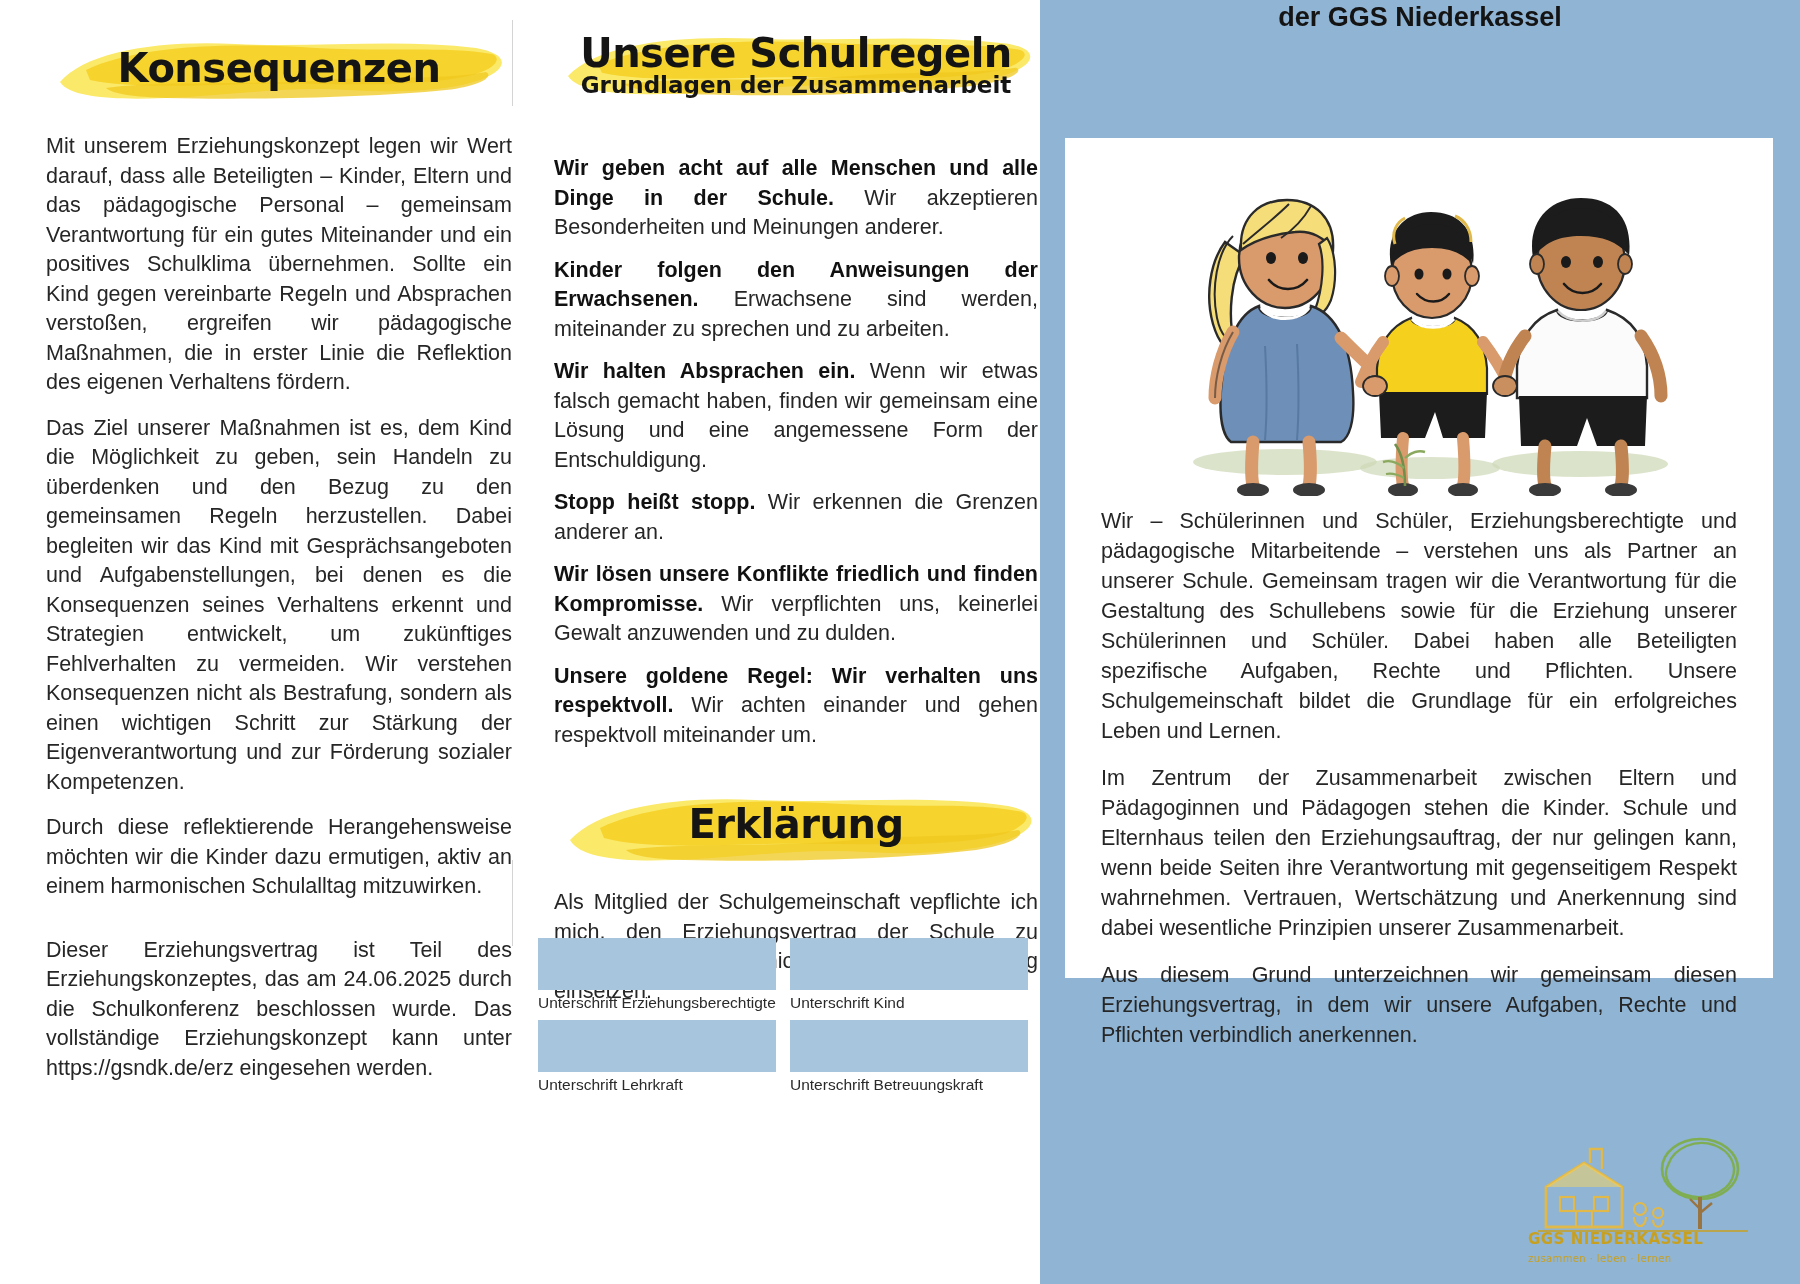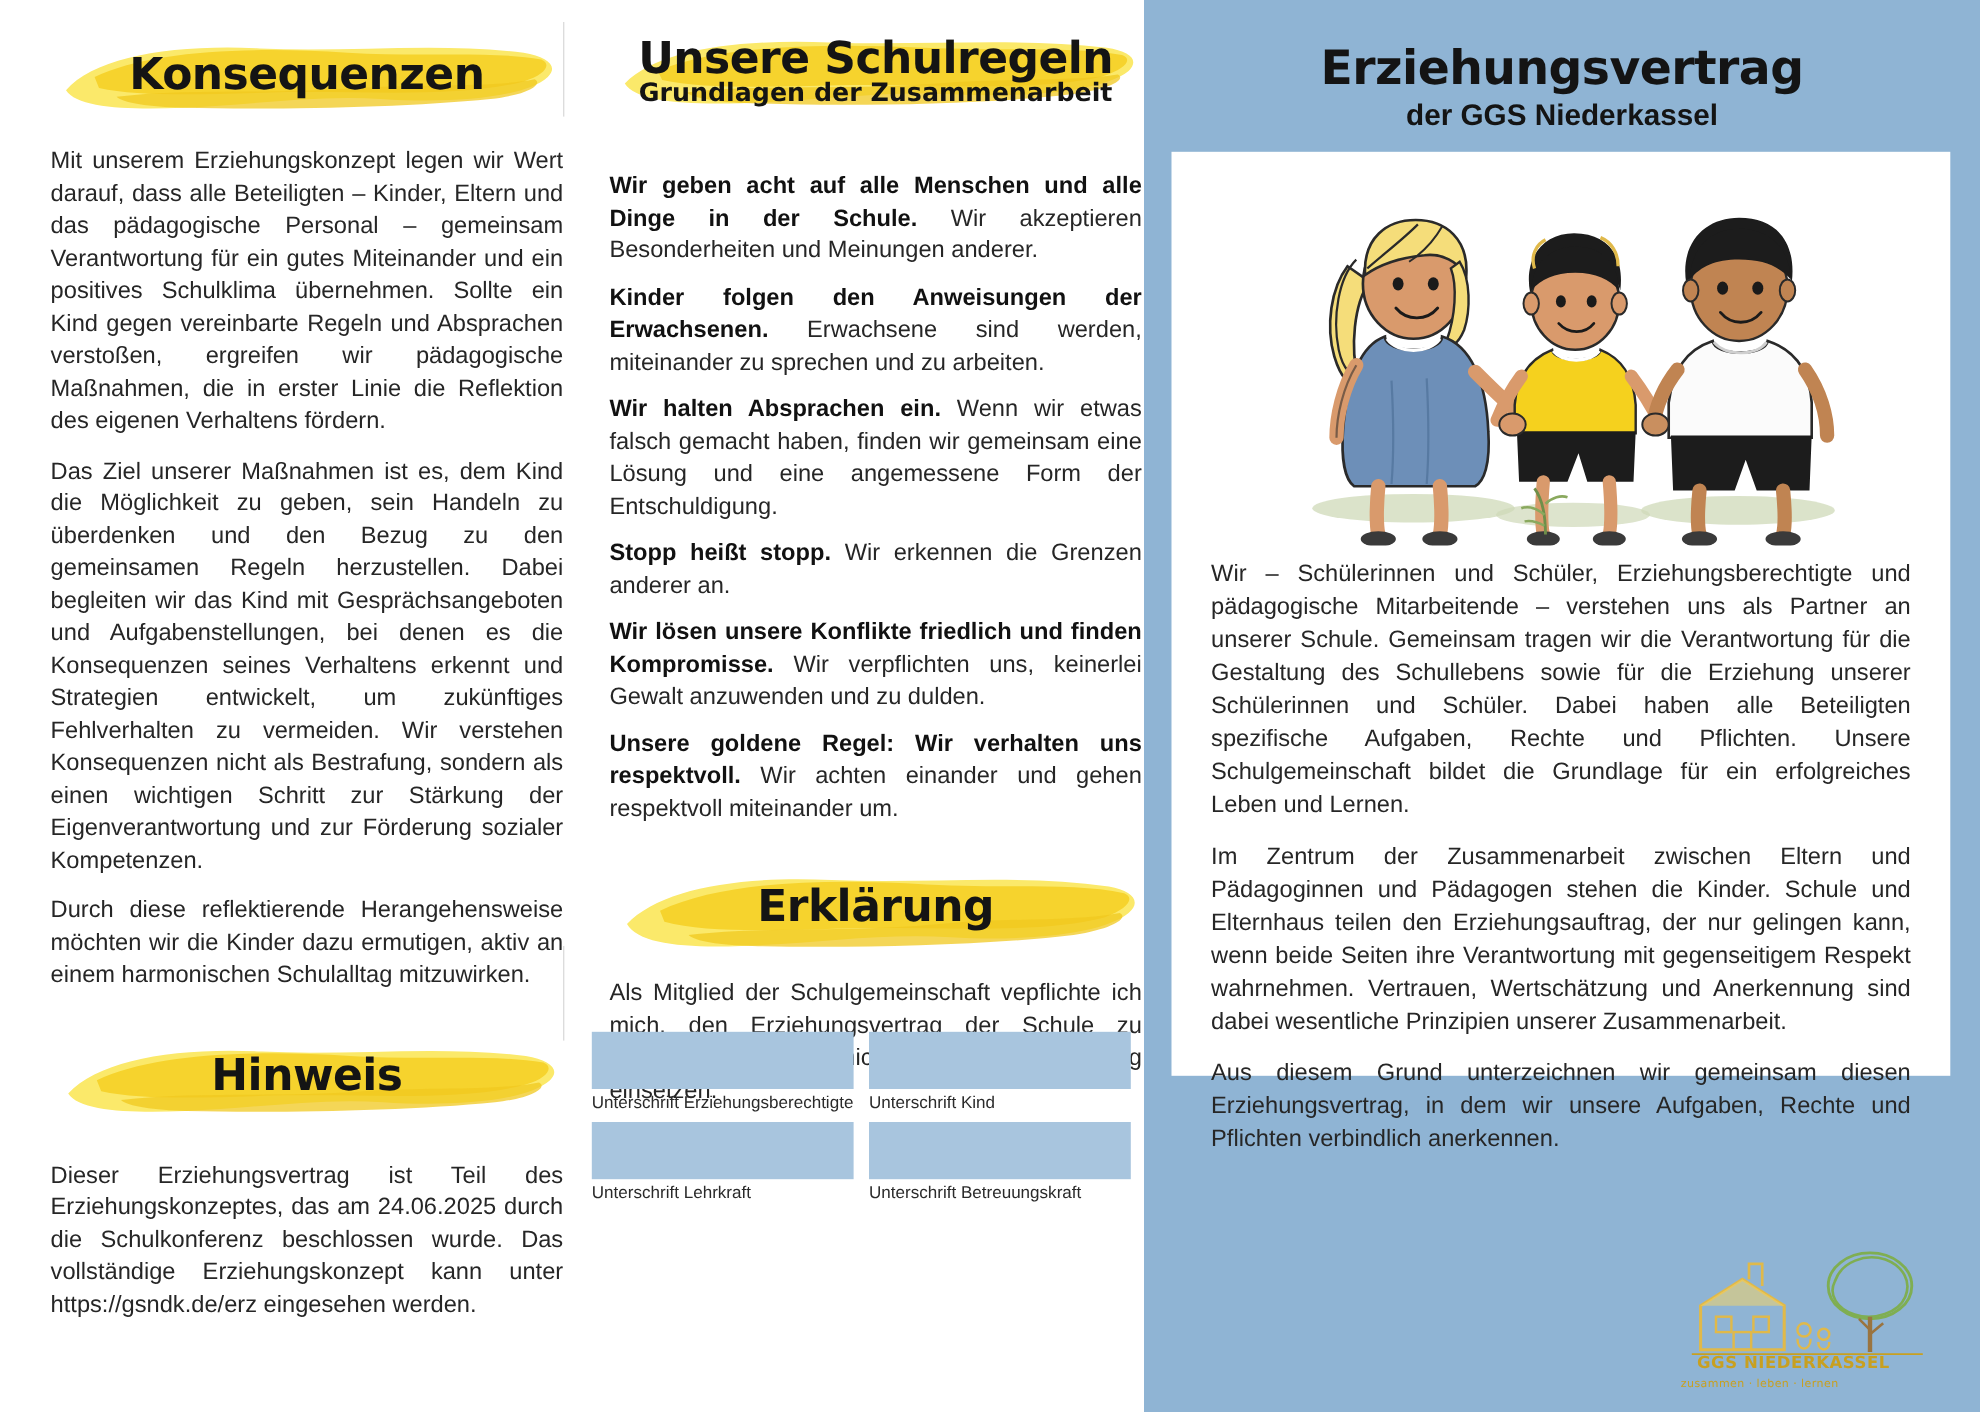--- a/index.html
+++ b/index.html
@@ -149,21 +149,21 @@
   }
   .logo{
     position:absolute;
     right:42px;bottom:14px;
     width:230px;height:135px;
   }
   .logo-text{
     position:absolute;
     left:0;bottom:22px;
     width:190px;
-    text-align:right;
+    text-align:left;
     font-family:"DejaVu Sans", sans-serif;
     font-weight:bold;
     font-size:15px;
     color:#c8a020;
     letter-spacing:0.5px;
   }
   .logo-sub{
     position:absolute;
     left:0;bottom:6px;
     width:190px;
@@ -192,28 +192,20 @@
       </svg>
       <span class="btxt">Konsequenzen</span>
     </div>
 
     <div style="margin-top:22px;">
       <p class="body">Mit unserem Erziehungskonzept legen wir Wert darauf, dass alle Beteiligten – Kinder, Eltern und das pädagogische Personal – gemeinsam Verantwortung für ein gutes Miteinander und ein positives Schulklima übernehmen. Sollte ein Kind gegen vereinbarte Regeln und Absprachen verstoßen, ergreifen wir pädagogische Maßnahmen, die in erster Linie die Reflektion des eigenen Verhaltens fördern.</p>
       <p class="body">Das Ziel unserer Maßnahmen ist es, dem Kind die Möglichkeit zu geben, sein Handeln zu überdenken und den Bezug zu den gemeinsamen Regeln herzustellen. Dabei begleiten wir das Kind mit Gesprächsangeboten und Aufgabenstellungen, bei denen es die Konsequenzen seines Verhaltens erkennt und Strategien entwickelt, um zukünftiges Fehlverhalten zu vermeiden. Wir verstehen Konsequenzen nicht als Bestrafung, sondern als einen wichtigen Schritt zur Stärkung der Eigenverantwortung und zur Förderung sozialer Kompetenzen.</p>
       <p class="body">Durch diese reflektierende Herangehensweise möchten wir die Kinder dazu ermutigen, aktiv an einem harmonischen Schulalltag mitzuwirken.</p>
     </div>
 
-    <div class="brush" style="margin-top:32px;">
-      <svg class="stroke" viewBox="0 0 466 86" preserveAspectRatio="none">
-        <path d="M16,60 C44,30 112,18 192,22 C272,26 352,16 432,26 C454,30 464,38 454,48 C432,68 362,72 302,68 C242,64 182,74 122,76 C72,78 26,76 16,60 Z" fill="#fbe96a"></path>
-        <path d="M42,48 C92,24 182,20 272,26 C342,30 402,24 448,32 C458,36 452,46 432,52 C372,68 282,60 202,62 C142,64 82,66 46,58 Z" fill="#f6d32d"></path>
-        <path d="M64,66 C124,58 204,64 284,58 C344,54 404,58 444,50 C452,54 440,64 404,68 C324,76 204,78 124,76 C94,75 70,72 64,66 Z" fill="#f0c81f" opacity="0.75"></path>
-      </svg>
-      <span class="btxt">Hinweis</span>
-    </div>
 
     <div style="margin-top:34px;">
       <p class="body">Dieser Erziehungsvertrag ist Teil des Erziehungskonzeptes, das am 24.06.2025 durch die Schulkonferenz beschlossen wurde. Das vollständige Erziehungskonzept kann unter https://gsndk.de/erz eingesehen werden.</p>
     </div>
   </div>
 
   <div class="col2wide">
 
     <div class="brush two">
       <svg class="stroke" viewBox="0 0 484 106" preserveAspectRatio="none">
@@ -266,21 +258,20 @@
       </div>
       <div class="sigcell">
         <div class="sigbox"></div>
         <div class="siglabel">Unterschrift Betreuungskraft</div>
       </div>
     </div>
   </div>
 
   <div class="col3">
 
-    <div class="rp-title">Erziehungsvertrag</div>
     <div class="rp-sub">der GGS Niederkassel</div>
 
     <div class="rp-card">
 
       <div class="illus">
         <svg viewBox="0 0 688 350" width="100%" height="100%">
 
           <ellipse cx="210" cy="316" rx="92" ry="13" fill="#cfd9b8" opacity="0.75"></ellipse>
           <ellipse cx="355" cy="322" rx="70" ry="11" fill="#cfd9b8" opacity="0.7"></ellipse>
           <ellipse cx="505" cy="318" rx="88" ry="13" fill="#cfd9b8" opacity="0.75"></ellipse>

